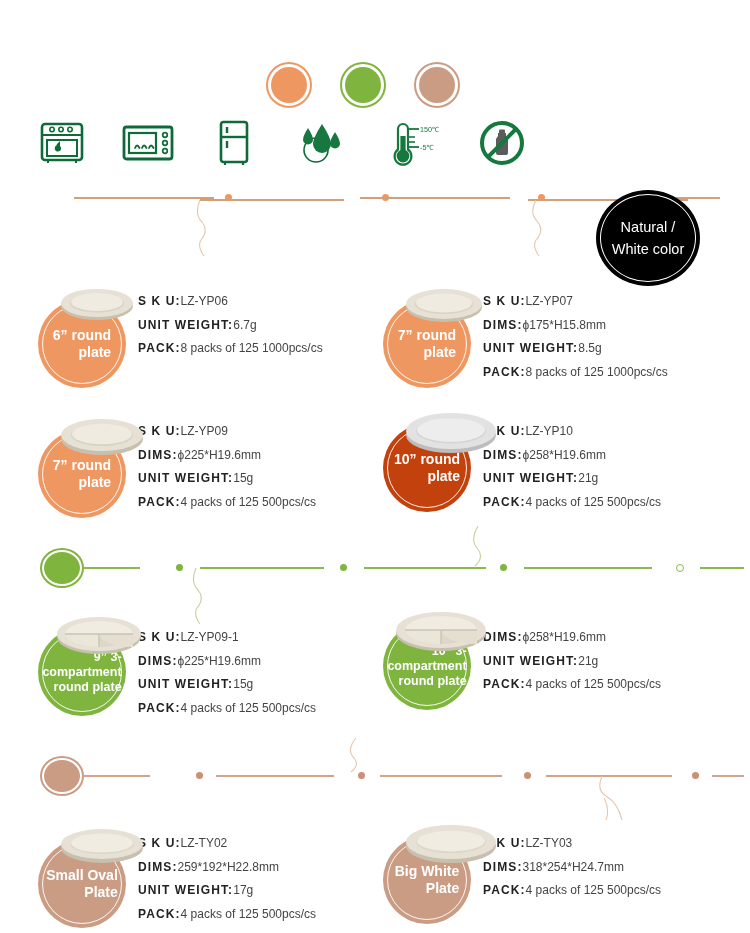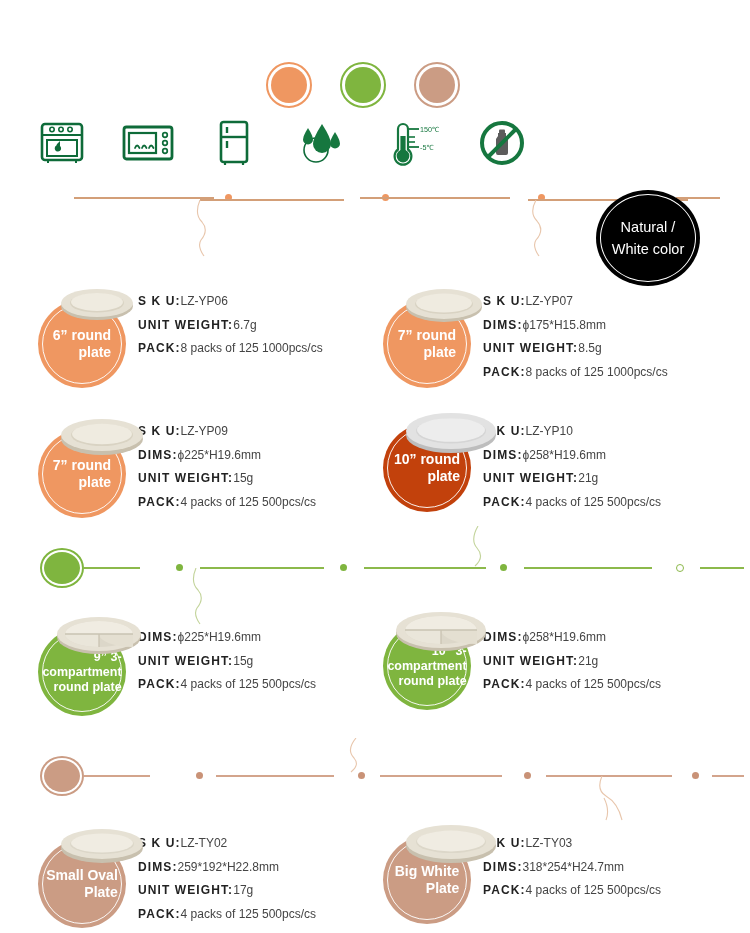--- a/index.html
+++ b/index.html
@@ -324,20 +324,21 @@
     </svg>
     <div class="badge small-txt" style="background:#7FB53F;">
       <div class="bring"></div>
       <div class="blabel">
         <div>9”  3-</div>
         <div>compartment</div>
         <div>round plate</div>
       </div>
     </div>
     <div class="specs" style="top:20px;">
+      <div class="spec-line"><span class="k">S K U:</span><span class="v">LZ-YP09-1</span></div>
       <div class="spec-line"><span class="k">DIMS:</span><span class="v">ϕ225*H19.6mm</span></div>
       <div class="spec-line"><span class="k">UNIT WEIGHT:</span><span class="v">15g</span></div>
       <div class="spec-line"><span class="k">PACK:</span><span class="v">4 packs of 125  500pcs/cs</span></div>
     </div>
   </div>
 
   <div class="product" style="left:375px; top:604px;">
     <svg class="plate-img" style="left:18px;" width="96" height="50" viewBox="0 0 96 50">
       <ellipse cx="48" cy="27" rx="45" ry="18" fill="#C8C0AE"></ellipse>
       <ellipse cx="48" cy="24" rx="45" ry="18" fill="#E6E1D4"></ellipse>

